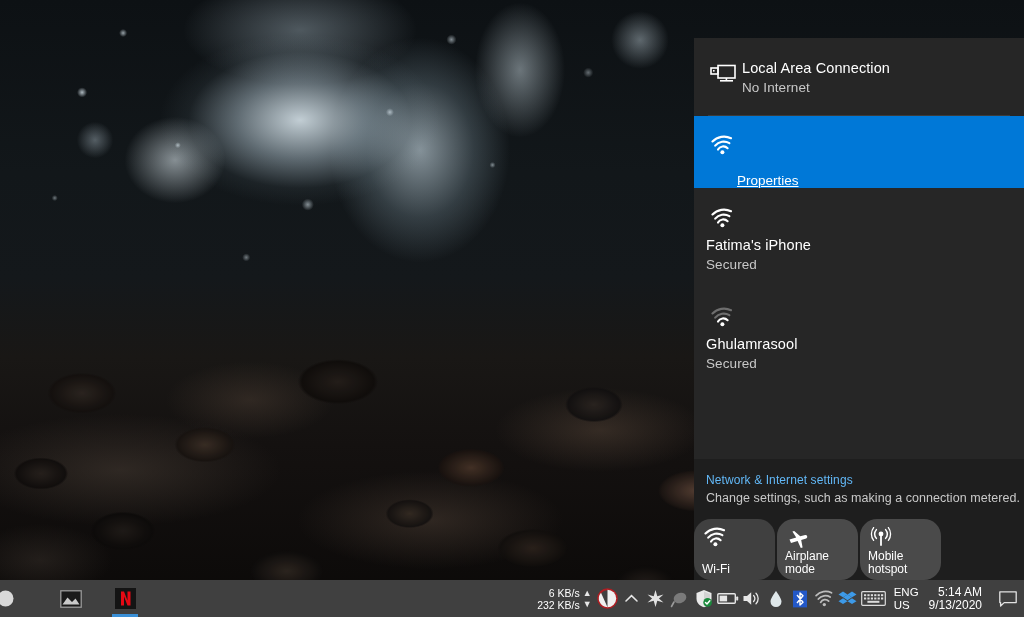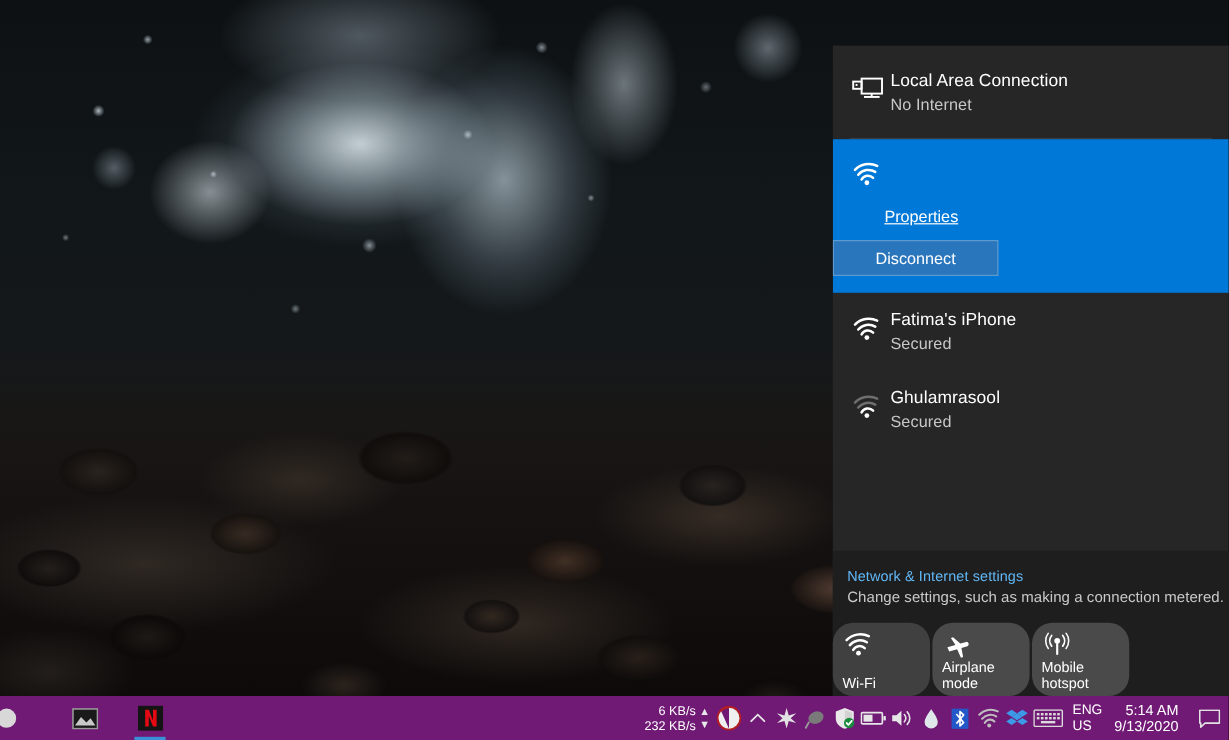--- a/index.html
+++ b/index.html
@@ -156,21 +156,21 @@
     color: #ffffff;
     font-size: 13.5px;
     font-family: "Liberation Sans", sans-serif;
     padding: 6px 0;
     width: 138px;
     height: 30px;
     cursor: pointer;
     box-sizing: border-box;
   }
 
-  .wifi-row { padding: 13px 10px 13px 12px; }
+  .wifi-row { padding: 13px 10px 13px 12px; flex-direction: column; }
 
   
   #settings-section {
     background: #1e1e1e;
     padding: 14px 0 0 0;
   }
   #settings-link {
     display: block;
     margin: 0 0 0 12px;
     font-size: 12px;
@@ -216,21 +216,21 @@
     color: #ffffff;
   }
 
   
   #taskbar {
     position: absolute;
     left: 0;
     bottom: 0;
     width: 1024px;
     height: 37px;
-    background: #701a75;
+    background: #404040;
     display: flex;
     align-items: center;
     gap: 12px;
   }
   #start-button {
     width: 38px;
     height: 37px;
     display: flex;
     align-items: center;
     justify-content: center;
@@ -349,23 +349,20 @@
           <div class="net-icon">
             <svg width="24" height="20" viewBox="0 0 24 20">
               <path d="M2.5 6.5 A16 16 0 0 1 21 3.2" fill="none" stroke="#ffffff" stroke-width="2.1" stroke-linecap="round"></path>
               <path d="M5.2 10.6 A11 11 0 0 1 19.4 8.2" fill="none" stroke="#ffffff" stroke-width="2.1" stroke-linecap="round"></path>
               <path d="M8 14.6 A6 6 0 0 1 17.6 13.2" fill="none" stroke="#ffffff" stroke-width="2.1" stroke-linecap="round"></path>
               <circle cx="12.4" cy="17.3" r="2" fill="#ffffff"></circle>
             </svg>
           </div>
         </div>
         <a class="properties-link">Properties</a>
-        <div class="action-row">
-          <button id="disconnect-button">Disconnect</button>
-        </div>
       </div>
 
       <div class="net-row wifi-row">
         <div class="net-icon">
           <svg width="24" height="20" viewBox="0 0 24 20">
             <path d="M2.5 6.5 A16 16 0 0 1 21 3.2" fill="none" stroke="#ffffff" stroke-width="2.1" stroke-linecap="round"></path>
             <path d="M5.2 10.6 A11 11 0 0 1 19.4 8.2" fill="none" stroke="#ffffff" stroke-width="2.1" stroke-linecap="round"></path>
             <path d="M8 14.6 A6 6 0 0 1 17.6 13.2" fill="none" stroke="#ffffff" stroke-width="2.1" stroke-linecap="round"></path>
             <circle cx="12.4" cy="17.3" r="2" fill="#ffffff"></circle>
           </svg>

